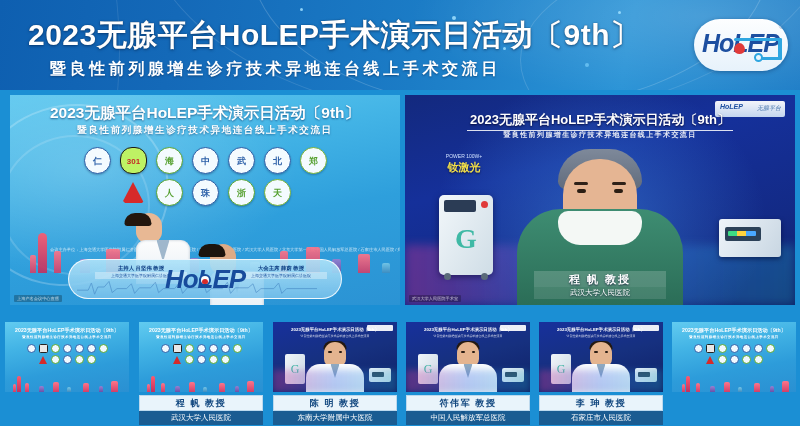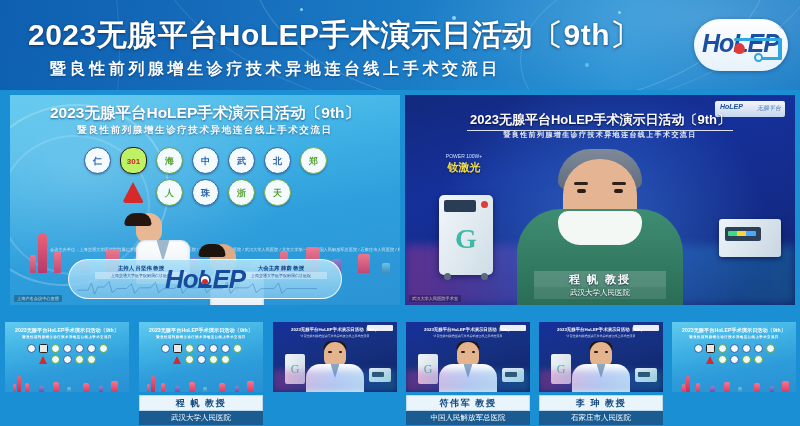--- a/index.html
+++ b/index.html
@@ -753,20 +753,24 @@
         <div class="mini-person">
           <div class="mp-hair"></div>
           <div class="mp-head">
             <div class="mp-eye l"></div>
             <div class="mp-eye r"></div>
           </div>
           <div class="mp-coat"></div>
         </div>
       </div>
     </div>
+    <div class="tn-label">
+      <div class="tn-name">陈 明 教授</div>
+      <div class="tn-org">东南大学附属中大医院</div>
+    </div>
   </div>
 
   <div class="thumb" style="left:539px">
     <div class="frame">
       <div class="mini-op">
         <div class="mbrand"></div>
         <div class="mot">2023无腺平台HoLEP手术演示日活动〔9th〕</div>
         <div class="mos">暨良性前列腺增生诊疗技术异地连台线上手术交流日</div>
         <div class="mini-mach"></div>
         <div class="mini-morc"></div>

